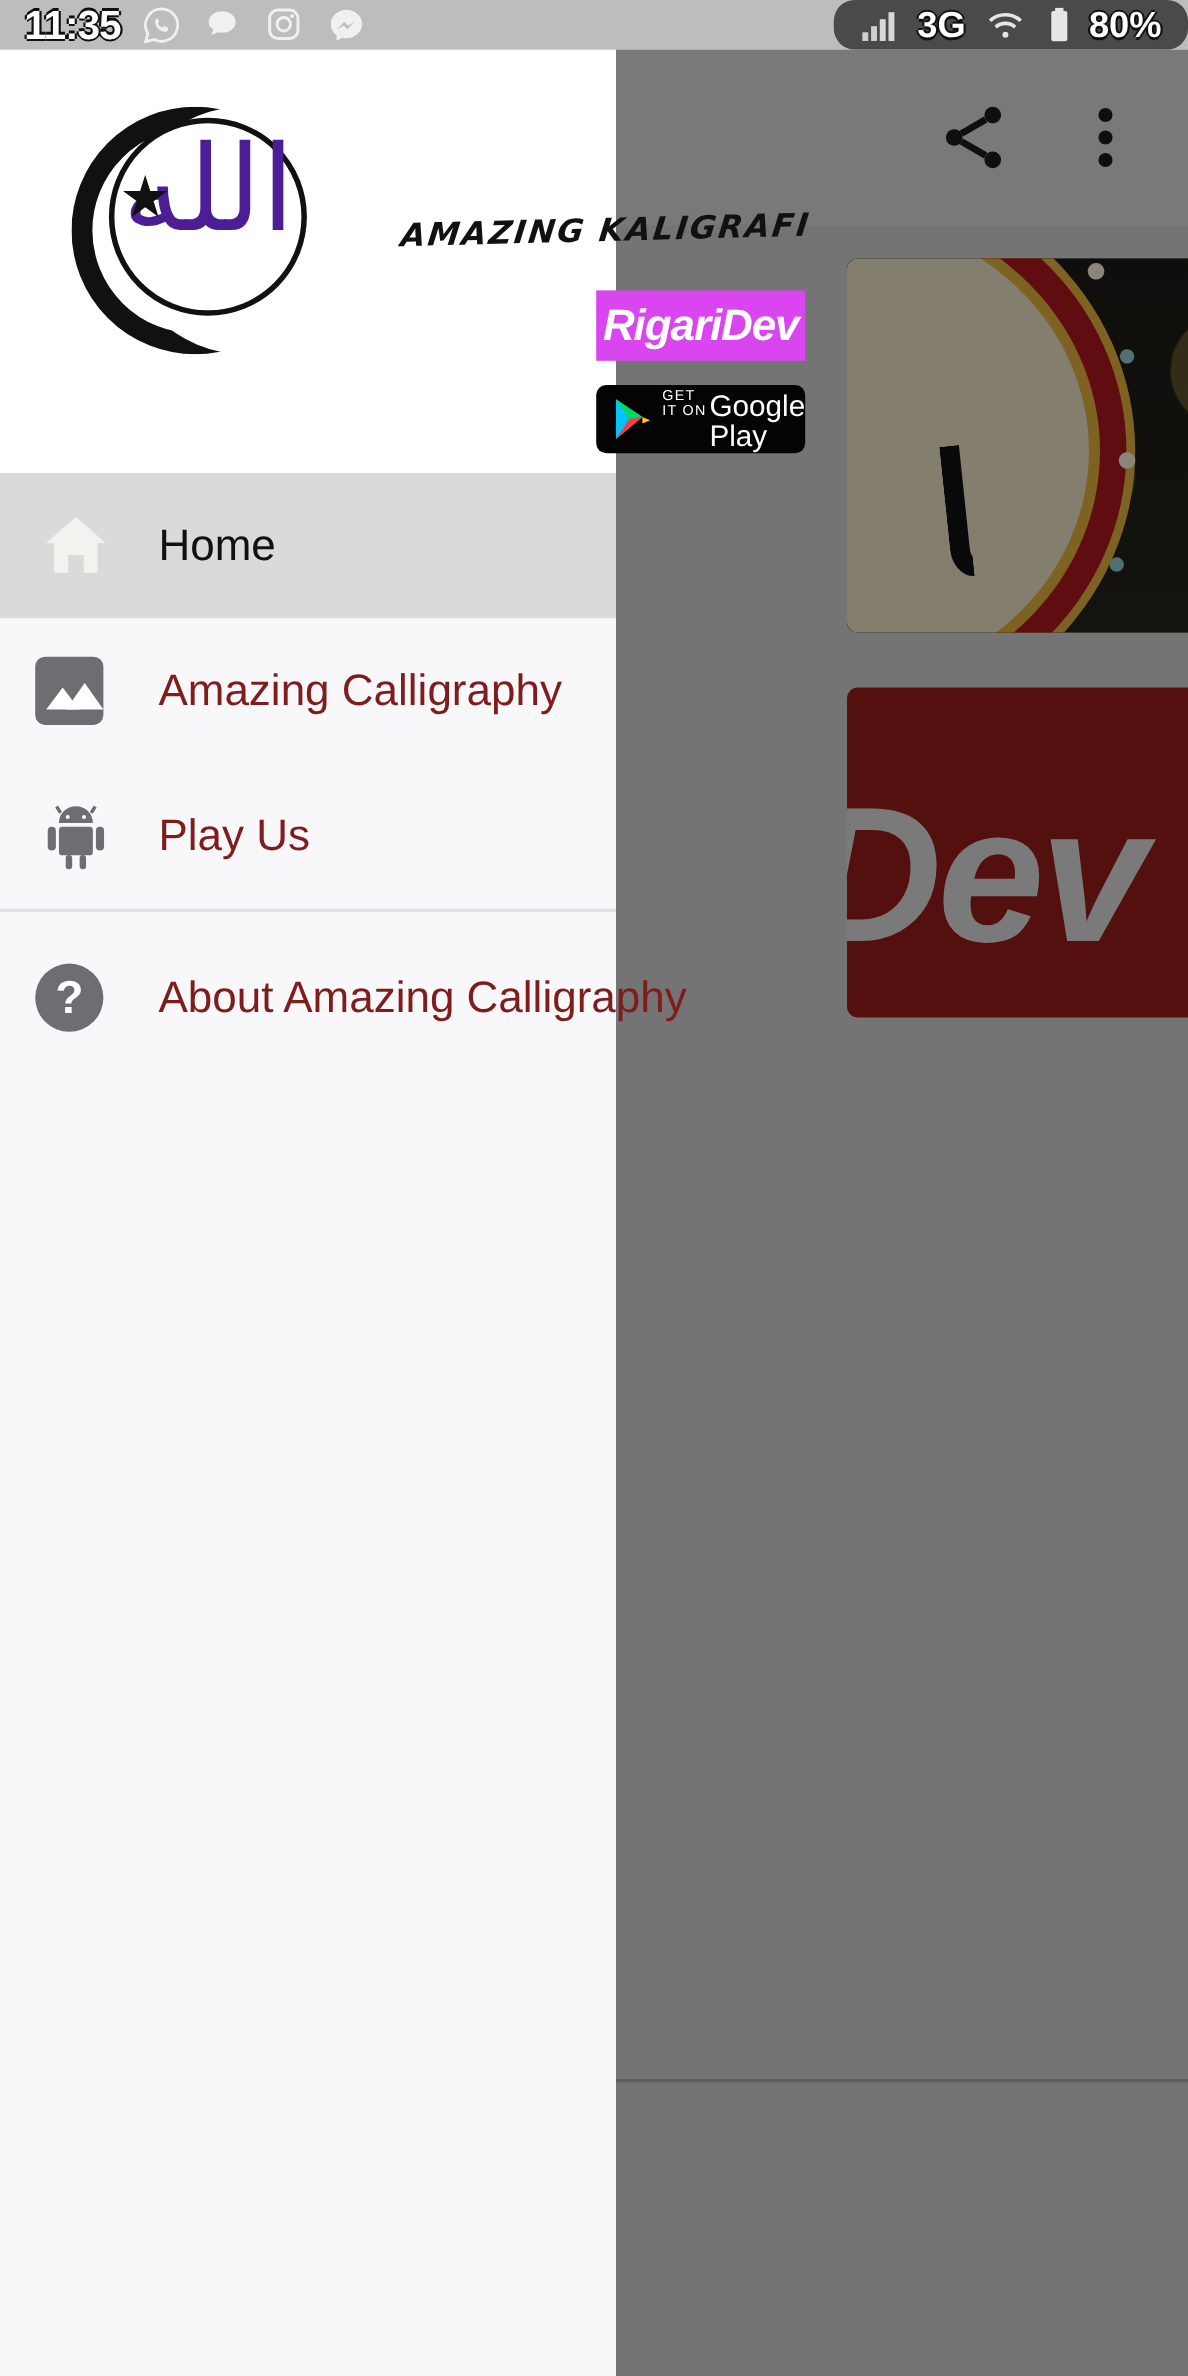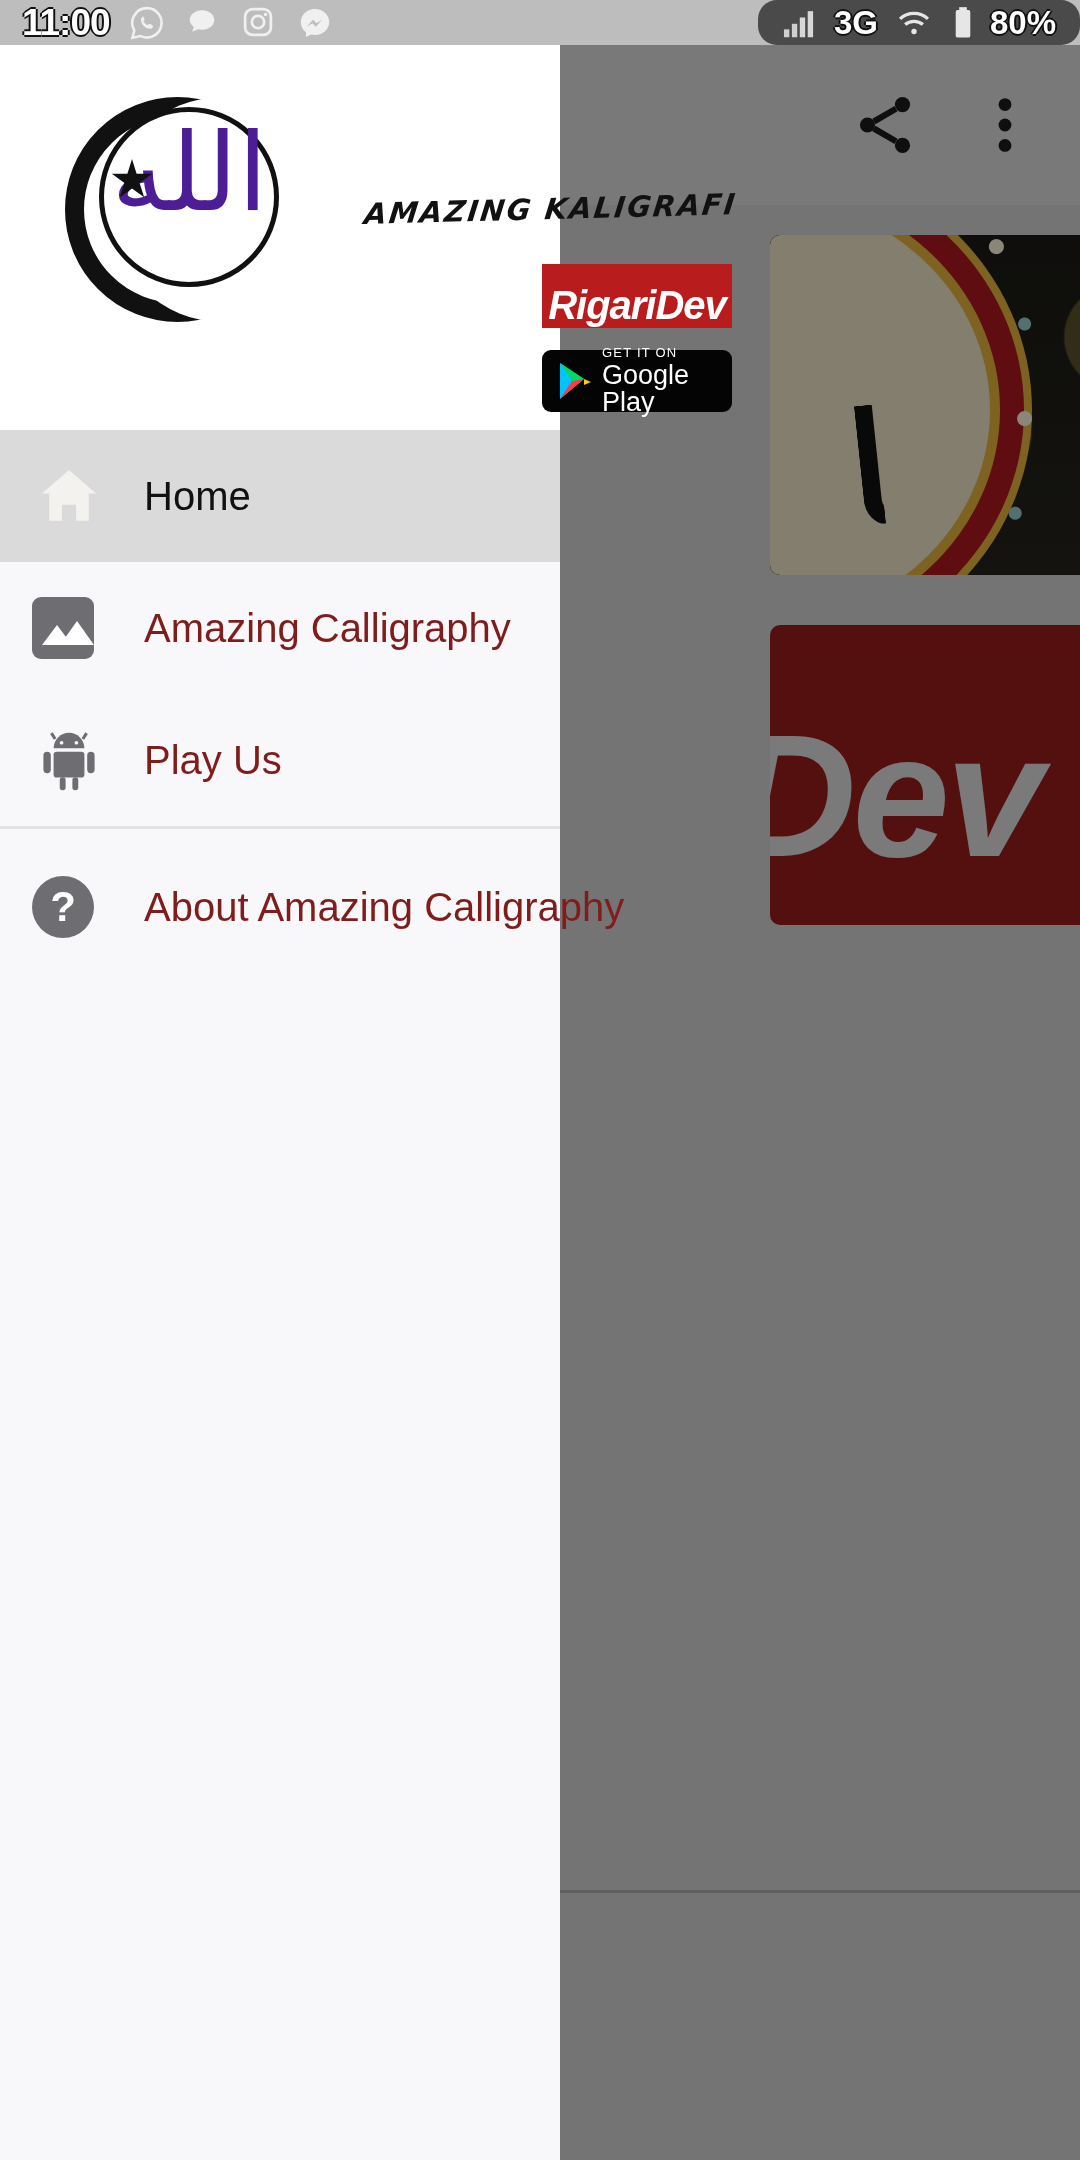--- a/index.html
+++ b/index.html
@@ -90,30 +90,30 @@
                background:#111;
                clip-path: polygon(50% 0%,61% 35%,98% 35%,68% 57%,79% 91%,50% 70%,21% 91%,32% 57%,2% 35%,39% 35%); }
 
   #header-title { position:absolute; left:365px; top:148px; width:300px;
                   font-family:"DejaVu Sans", sans-serif;
                   font-size:29px; font-weight:bold; font-style:italic;
                   letter-spacing:2px; color:#111; white-space:nowrap;
                   transform:skewX(-8deg) rotate(-1.5deg); }
 
   #rigaridev-badge { position:absolute; left:542px; top:219px; width:190px; height:64px;
-                     background:#b91c1c; display:flex; align-items:flex-end;
+                     background:#d946ef; display:flex; align-items:center;
                      justify-content:center; }
   #rigaridev-text { color:#fff; font-size:40px; font-weight:bold; font-style:italic;
                     letter-spacing:-1px; }
 
   #googleplay-badge { position:absolute; left:542px; top:305px; width:190px; height:62px;
                       background:#040404; border-radius:9px; display:flex;
                       align-items:center; gap:10px; padding-left:16px; }
   #gp-triangle { width:34px; height:40px; position:relative; flex:none; }
-  #gp-text { display:flex; flex-direction:column; line-height:1; }
+  #gp-text { display:flex; flex-direction:row; line-height:1; }
   #gp-small { color:#fff; font-size:13px; letter-spacing:1.2px; }
   #gp-big { color:#fff; font-size:27px; margin-top:3px; }
 
   #drawer-menu { position:relative; }
   .menu-item { position:relative; display:flex; align-items:center; height:132px;
                padding-left:32px; }
   .menu-item.selected { background:#dadada; }
   .menu-icon { width:74px; height:74px; position:relative; flex:none; }
   .menu-label { margin-left:38px; font-size:40px; color:#7f1d1d; white-space:nowrap; }
   .menu-item.selected .menu-label { color:#111; }
@@ -250,21 +250,21 @@
           <span class="icon-help">?</span>
         </span>
         <span class="menu-label">About Amazing Calligraphy</span>
       </div>
 
     </div>
   </div>
 
   <div id="status-bar">
     <div id="status-left">
-      <span id="status-clock">11:00</span>
+      <span id="status-clock">11:35</span>
 
       <span class="sb-icon">
         <svg viewBox="0 0 24 24" width="38" height="38">
           <path d="M12 2.6a9.3 9.3 0 0 0-8 14.1L2.8 21.4l4.9-1.2A9.3 9.3 0 1 0 12 2.6z" fill="none" stroke="#f0f0f0" stroke-width="1.6"></path>
           <path d="M8.8 7.6c.4-.1.7 0 .9.4l.7 1.5c.1.3 0 .6-.2.8l-.5.5c.6 1.2 1.6 2.1 2.8 2.6l.5-.6c.2-.2.5-.3.8-.2l1.5.7c.3.2.5.5.4.9-.2 1-.9 1.5-1.9 1.5-2.9 0-5.6-2.9-5.6-5.7 0-.9.5-1.7 1.6-2.4z" fill="#f0f0f0"></path>
         </svg>
       </span>
 
       <span class="sb-icon">
         <svg viewBox="0 0 24 24" width="36" height="36">

